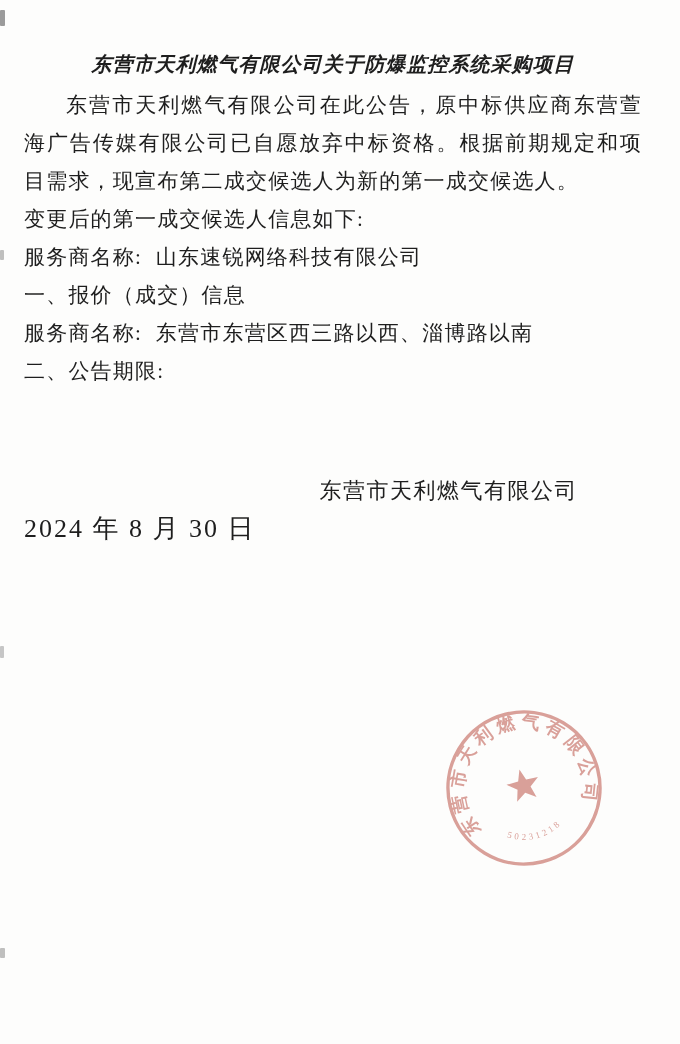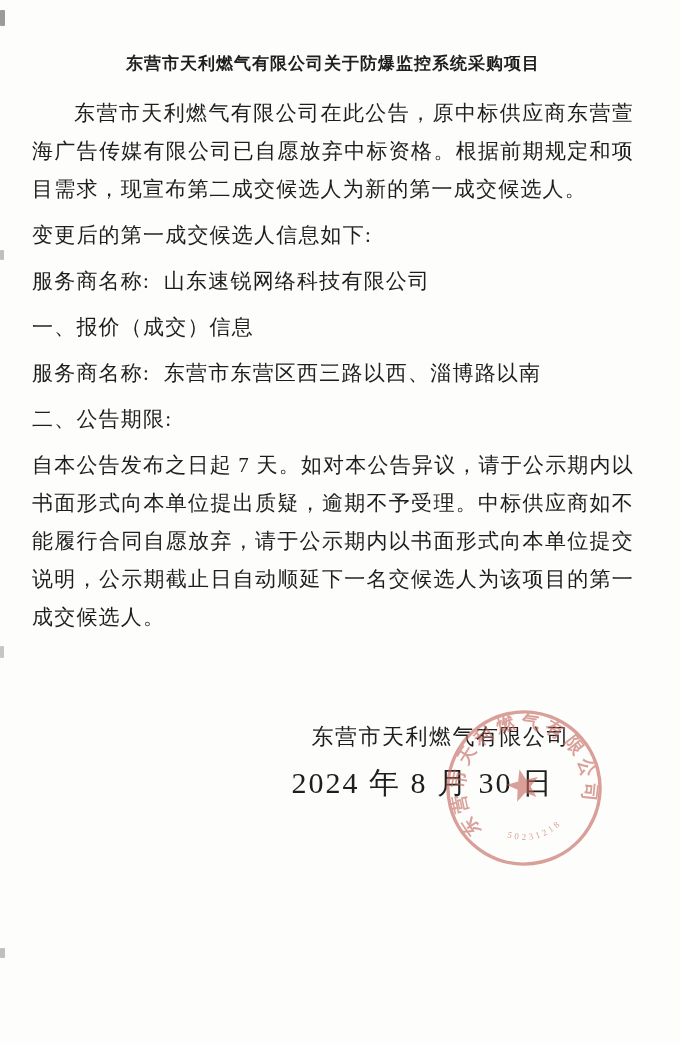--- a/index.html
+++ b/index.html
@@ -26,53 +26,53 @@
     opacity: .55;
     border-radius: 1px;
   }
   .speck-1 { left: 0; top: 10px;  width: 5px; height: 16px; }
   .speck-2 { left: 0; top: 250px; width: 4px; height: 10px; opacity:.35; }
   .speck-3 { left: 0; top: 646px; width: 4px; height: 12px; opacity:.3; }
   .speck-4 { left: 0; top: 948px; width: 5px; height: 10px; opacity:.35; }
 
   .doc-title {
     margin: 42px 0 0 0;
-    font-size: 17px;
+    font-size: 20px;
     font-weight: 700;
     letter-spacing: 1px;
+    font-style: italic;
   }
   .title-line {
     display: block;
     text-align: center;
     line-height: 44px;
   }
   .para {
-    margin: 8px;
+    margin: 0;
     font-size: 21px;
     line-height: 38px;
     letter-spacing: 1.2px;
     text-align: justify;
   }
   .indent { text-indent: 2em; }
   .info-label { margin-right: .35em; }
   .phone-line { margin-top: 38px; text-indent: 2em; }
 
   .signature-block { position: relative; }
   .sign-company {
     margin-top: 86px;
     text-align: right;
     padding-right: 64px;
     font-size: 22px;
     line-height: 30px;
     letter-spacing: 1.5px;
   }
   .sign-date {
-    text-align: right;
     padding-right: 80px;
-    font-size: 30px;
+    font-size: 26px;
     line-height: 46px;
     letter-spacing: 2px;
   }
 
   .seal {
     position: absolute;
     left: 442px;
     top: 706px;
     width: 164px;
     height: 164px;
@@ -110,21 +110,20 @@
     <p class="para">一、报价（成交）信息</p>
 
     <p class="para">
       <span class="info-label">服务商名称:</span>
       <span>东营市东营区西三路以西、淄博路以南</span>
     </p>
 
 
     <p class="para">二、公告期限:</p>
 
-    <p class="para">自本公告发布之日起 7 天。如对本公告异议，请于公示期内以书面形式向本单位提出质疑，逾期不予受理。中标供应商如不能履行合同自愿放弃，请于公示期内以书面形式向本单位提交说明，公示期截止日自动顺延下一名交候选人为该项目的第一成交候选人。</p>
 
 
     <div class="signature-block">
       <p class="para sign-company">东营市天利燃气有限公司</p>
       <p class="para sign-date">2024 年 8 月 30 日</p>
     </div>
 
   </div>
 
   <div class="seal">

